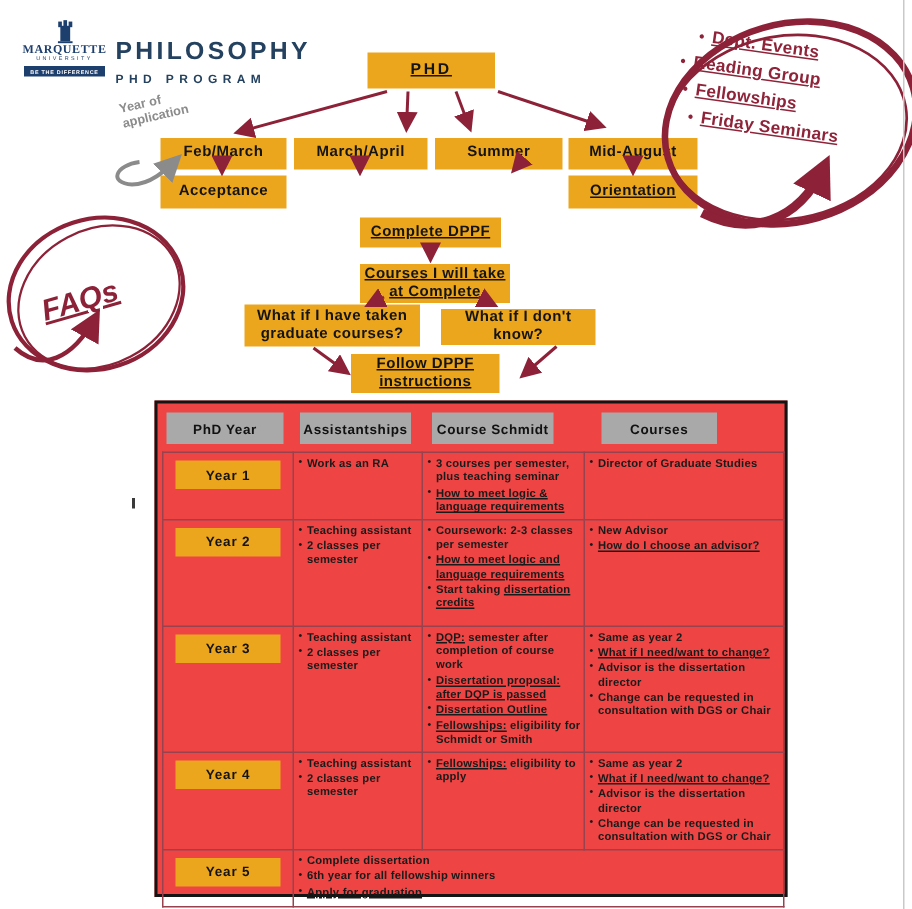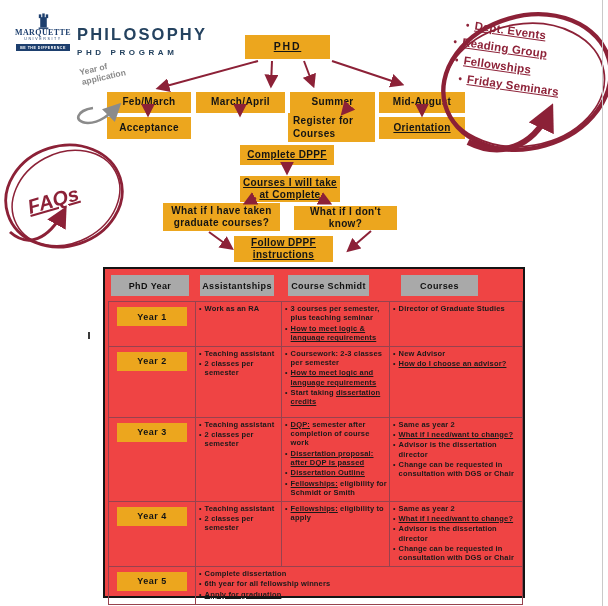--- a/index.html
+++ b/index.html
@@ -99,21 +99,20 @@
   </div>
 
   <div class="gold-box link" id="box-phd" style="left:245px;top:35px;width:85px;height:24px">PHD</div>
 
   <div class="gold-box" style="left:107px;top:92px;width:84px;height:21px">Feb/March</div>
   <div class="gold-box" style="left:196px;top:92px;width:89px;height:21px">March/April</div>
   <div class="gold-box" style="left:290px;top:92px;width:85px;height:21px">Summer</div>
   <div class="gold-box" style="left:379px;top:92px;width:86px;height:21px">Mid-August</div>
 
   <div class="gold-box" style="left:107px;top:117px;width:84px;height:22px">Acceptance</div>
-  <div class="gold-box" id="box-register" style="left:288px;top:113px;width:87px;height:29px">Register for Courses</div>
   <div class="gold-box link" style="left:379px;top:117px;width:86px;height:22px">Orientation</div>
 
   <div class="gold-box link" style="left:240px;top:145px;width:94px;height:20px">Complete DPPF</div>
   <div class="gold-box link" style="left:240px;top:176px;width:100px;height:26px">Courses I will take at Complete</div>
   <div class="gold-box" style="left:163px;top:203px;width:117px;height:28px">What if I have taken graduate courses?</div>
   <div class="gold-box" style="left:294px;top:206px;width:103px;height:24px">What if I don't know?</div>
   <div class="gold-box link" style="left:234px;top:236px;width:99px;height:26px">Follow DPPF instructions</div>
 
   <svg class="svg-overlay" viewBox="0 0 608 606">
     <defs>

